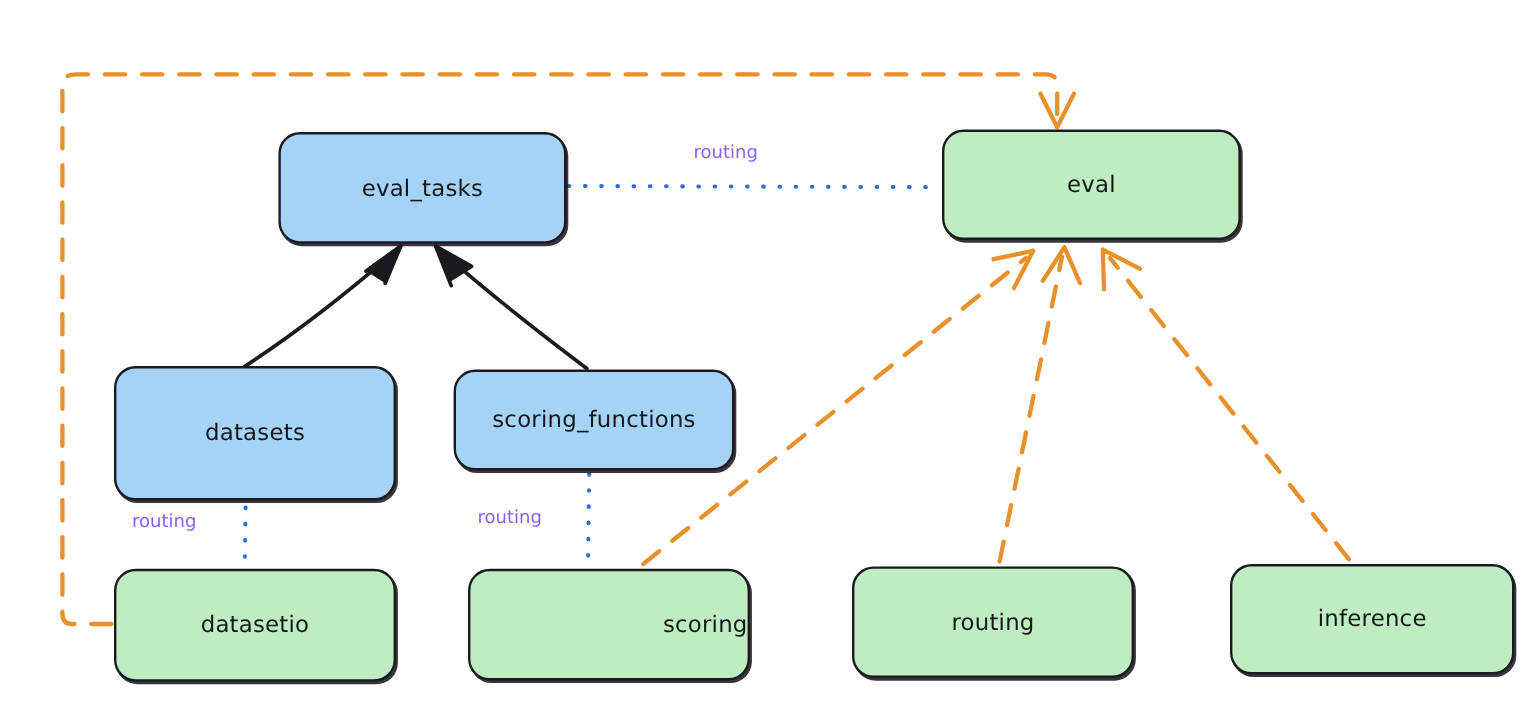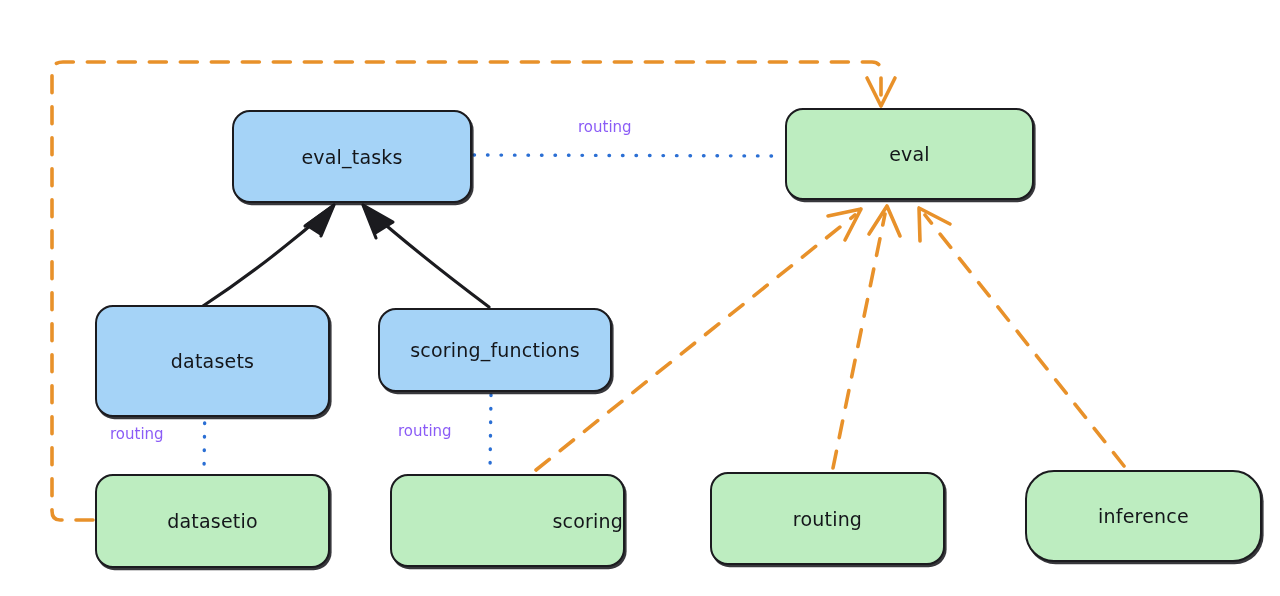--- a/index.html
+++ b/index.html
@@ -128,21 +128,21 @@
   </div>
 
   <div class="node green" style="left:390px; top:474px; width:235px; height:93px;justify-content:flex-end;">
     <span class="label">scoring</span>
   </div>
 
   <div class="node green" style="left:710px; top:472px; width:235px; height:93px;">
     <span class="label">routing</span>
   </div>
 
-  <div class="node green" style="left:1025px; top:470px; width:237px; height:92px;border-radius:29px;">
+  <div class="node green" style="left:1025px; top:470px; width:237px; height:92px;">
     <span class="label">inference</span>
   </div>
 
   <div class="edge-label" style="left:578px; top:118px;">routing</div>
 
   <div class="edge-label" style="left:110px; top:425px;">routing</div>
 
   <div class="edge-label" style="left:398px; top:422px;">routing</div>
 
 </div>

